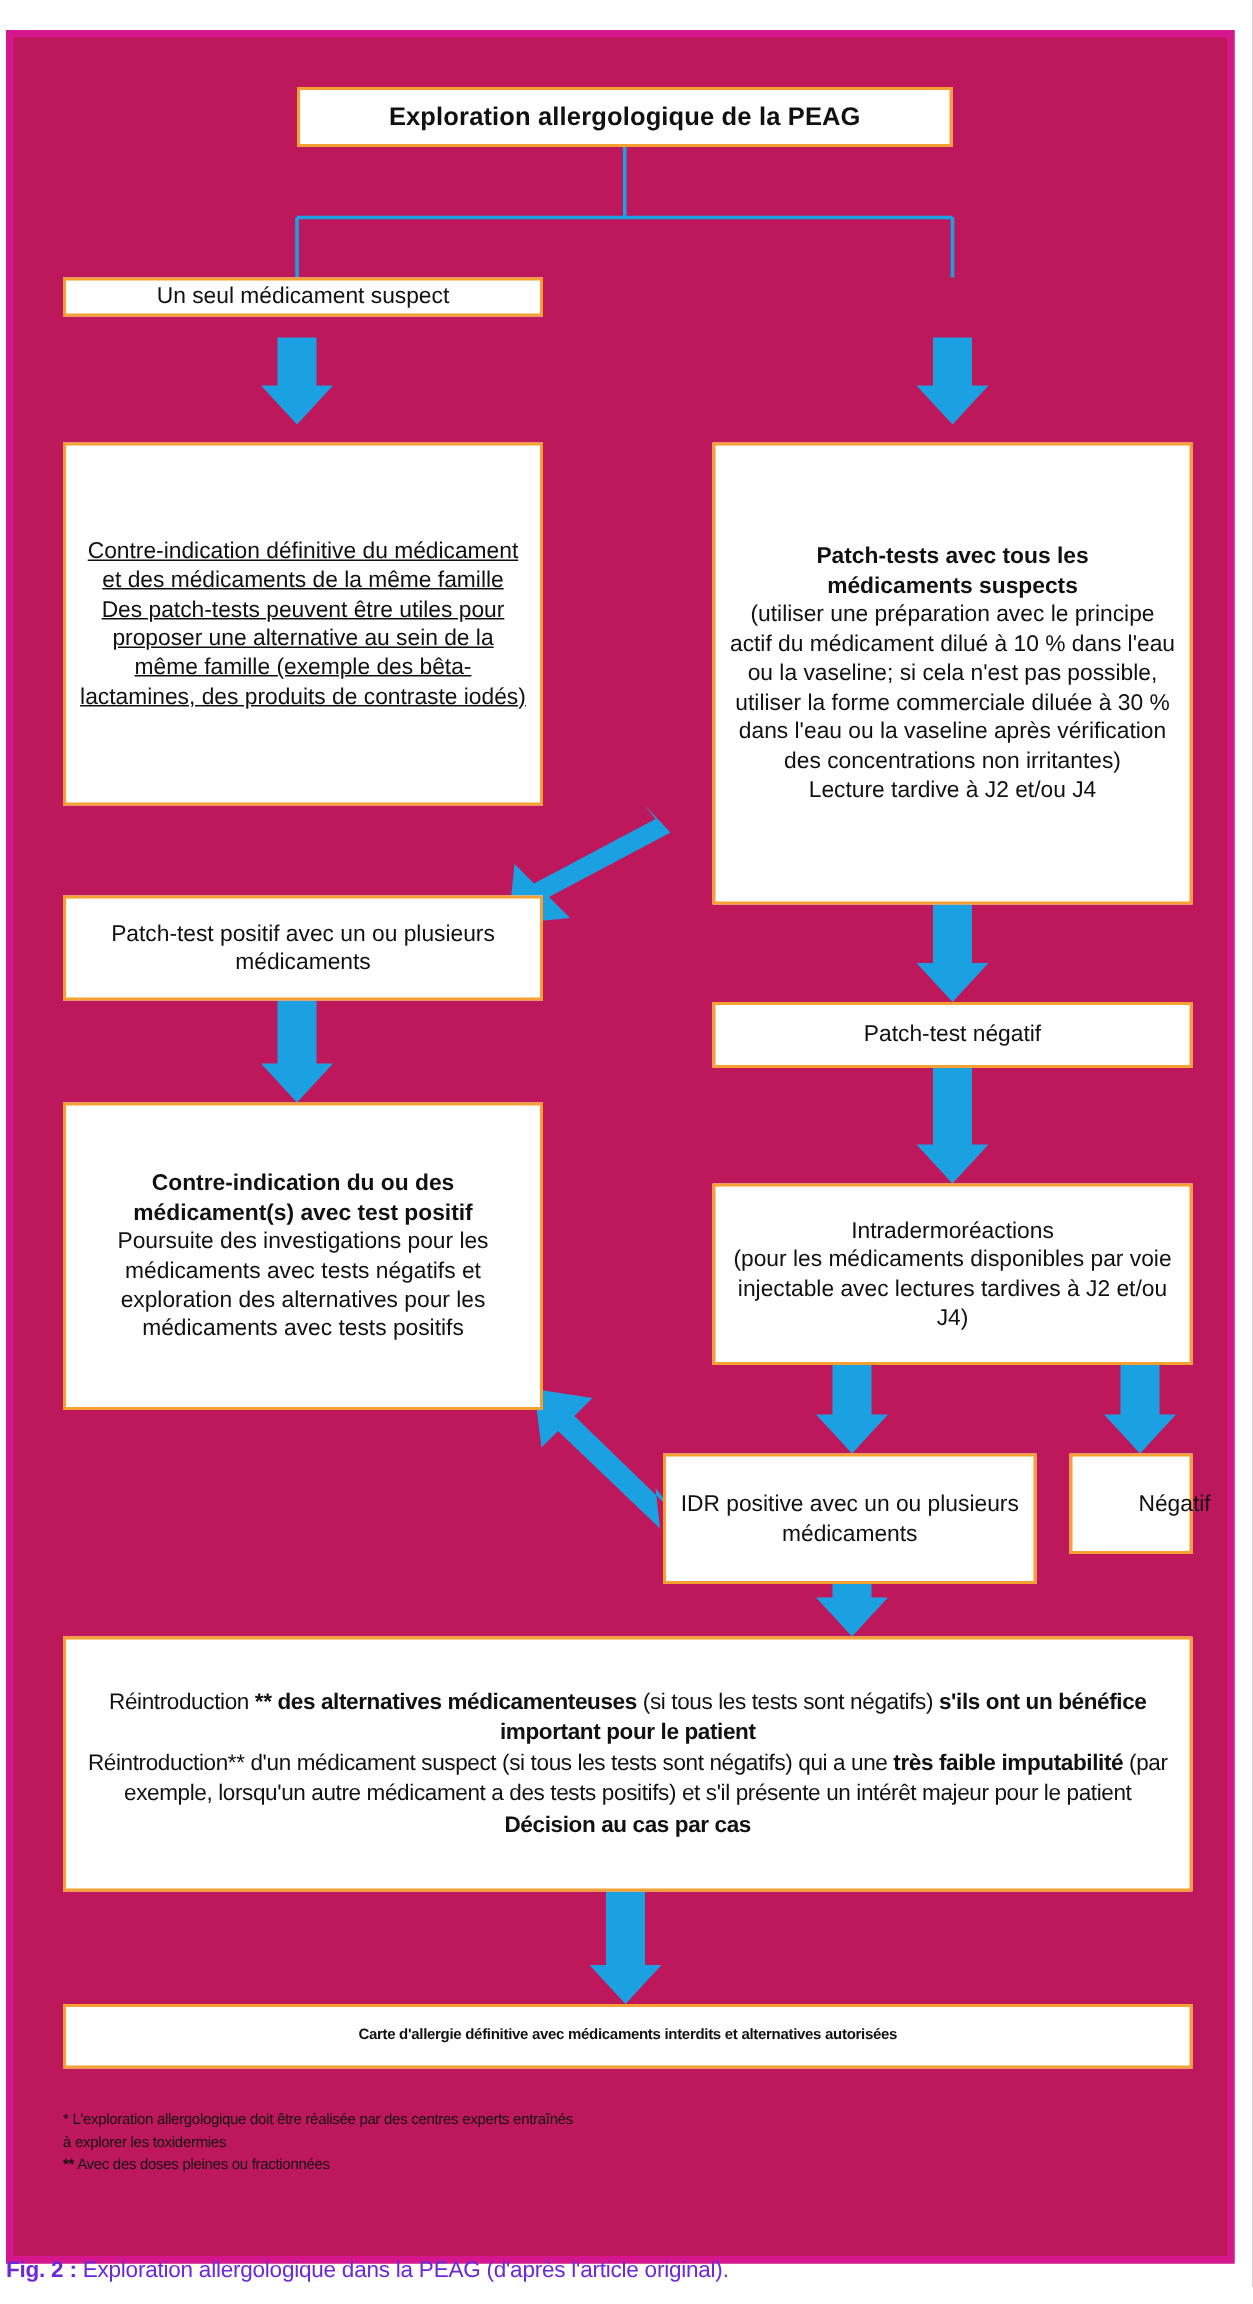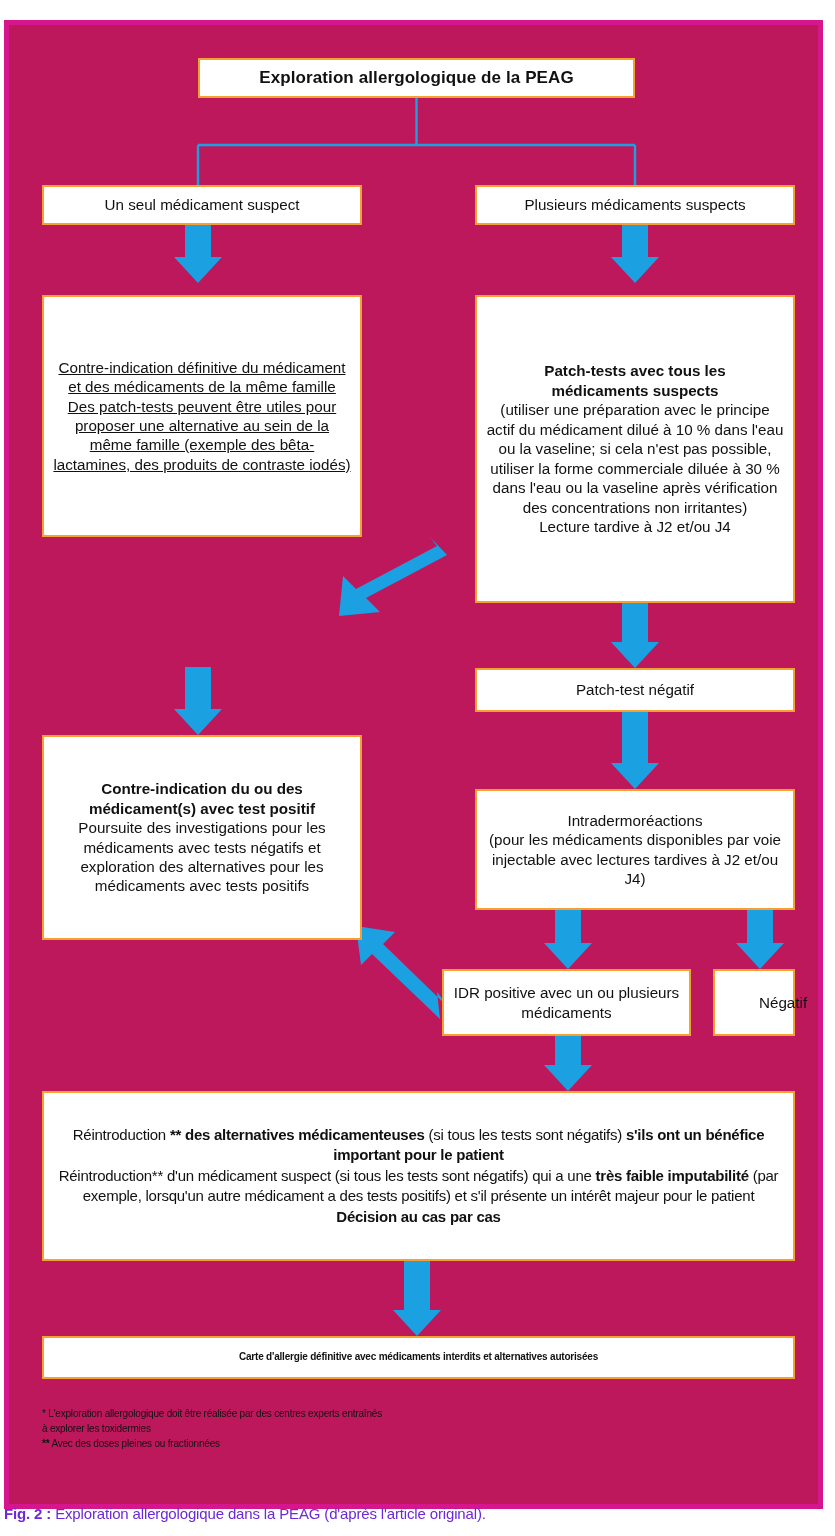--- a/index.html
+++ b/index.html
@@ -136,63 +136,63 @@
 
       <polygon fill="#1ba1e2" points="546,1011 572,1011 572,1040 583,1040 559,1066 535,1040 546,1040"></polygon>
 
       <polygon fill="#1ba1e2" points="395,1236 421,1236 421,1285 432,1285 408,1311 384,1285 395,1285"></polygon>
     </svg>
 
     <div class="node node-title" style="left:189px; top:33px; width:437px; height:40px;">
       <span class="txt">Exploration allergologique de la PEAG</span>
     </div>
 
-    <div class="node fs15" style="left:33px; top:160px; width:320px; height:40px;">
+    <div class="node fs15" style="left:33px; top:160px; width:320px; height:26px;">
       <span class="txt">Un seul médicament suspect</span>
     </div>
 
-    <div class="node fs15" style="left:466px; top:160px; width:320px; height:40px;">
-      <span class="txt">Plusieurs médicaments suspects</span>
-    </div>
 
     <div class="node fs15" style="left:33px; top:270px; width:320px; height:242px;text-decoration:underline;">
       <span class="txt" style="white-space:pre-line;">Contre-indication définitive du médicament et des médicaments de la même famille
 Des patch-tests peuvent être utiles pour proposer une alternative au sein de la même famille (exemple des bêta-lactamines, des produits de contraste iodés)</span>
     </div>
 
     <div class="node fs15" style="left:466px; top:270px; width:320px; height:308px;">
       <span class="txt">
         <span class="bold">Patch-tests avec tous les</span><br>
         <span class="bold">médicaments suspects</span><br>
         <span>(utiliser une préparation avec le principe actif du médicament dilué à 10 % dans l'eau ou la vaseline; si cela n'est pas possible, utiliser la forme commerciale diluée à 30 % dans l'eau ou la vaseline après vérification des concentrations non irritantes)</span><br>
         <span>Lecture tardive à J2 et/ou J4</span>
       </span>
     </div>
 
+    <div class="node fs15" style="left:33px; top:572px; width:320px; height:70px;">
+      <span class="txt">Patch-test positif avec un ou plusieurs médicaments</span>
+    </div>
 
     <div class="node fs15" style="left:466px; top:643px; width:320px; height:44px;">
       <span class="txt">Patch-test négatif</span>
     </div>
 
     <div class="node fs15" style="left:33px; top:710px; width:320px; height:205px;">
       <span class="txt">
         <span class="bold">Contre-indication du ou des</span><br>
         <span class="bold">médicament(s) avec test positif</span><br>
         <span>Poursuite des investigations pour les médicaments avec tests négatifs et exploration des alternatives pour les médicaments avec tests positifs</span>
       </span>
     </div>
 
     <div class="node fs15" style="left:466px; top:764px; width:320px; height:121px;">
       <span class="txt">
         <span>Intradermoréactions</span><br>
         <span>(pour les médicaments disponibles par voie injectable avec lectures tardives à J2 et/ou J4)</span>
       </span>
     </div>
 
-    <div class="node fs15" style="left:433px; top:944px; width:249px; height:67px;justify-content:flex-end;">
+    <div class="node fs15" style="left:433px; top:944px; width:249px; height:87px;justify-content:flex-end;">
       <span class="txt">IDR positive avec un ou plusieurs médicaments</span>
     </div>
 
     <div class="node fs15" style="left:704px; top:944px; width:82px; height:67px;padding-left:44px;">
       <span class="txt">Négatif</span>
     </div>
 
     <div class="node cond" style="left:33px; top:1066px; width:753px; height:170px;">
       <span class="txt">
         <span>Réintroduction </span><span class="bold">** des alternatives médicamenteuses</span><span> (si tous les tests sont négatifs) </span><span class="bold">s'ils ont un bénéfice important pour le patient</span><br>

